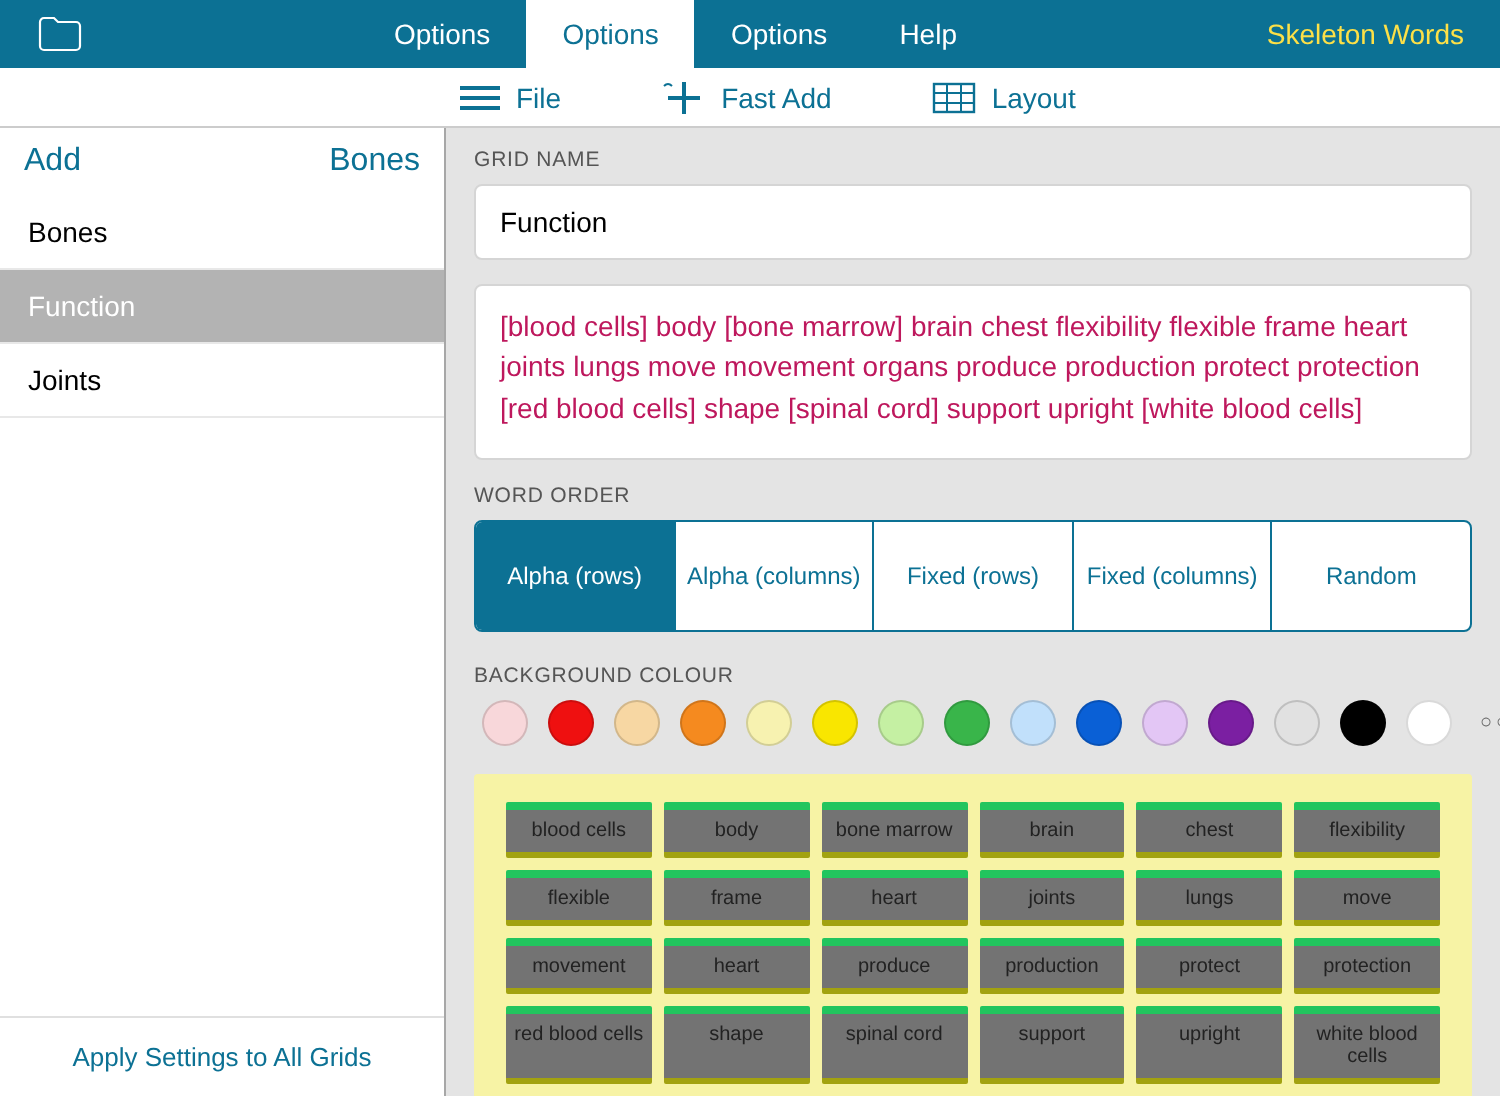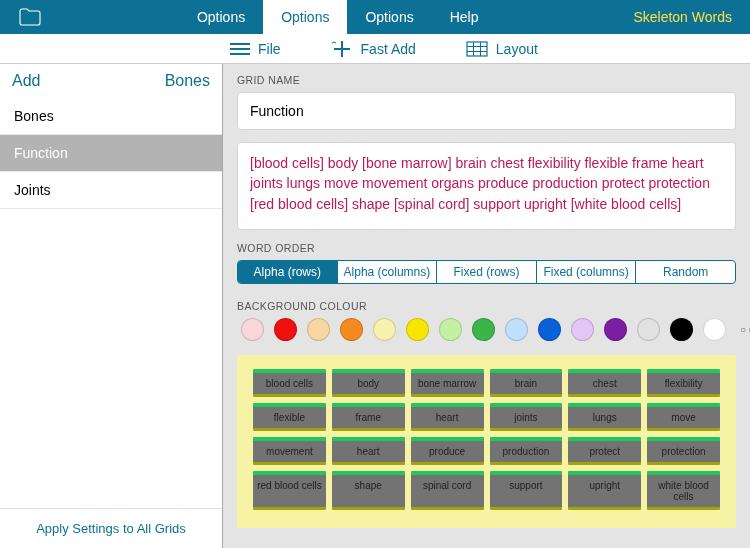--- a/index.html
+++ b/index.html
@@ -26,21 +26,21 @@
   .sidebar-fill { flex: 1; }
   .sidebar-footer { text-align: center; color: #0c7194; font-size: 13px; padding: 12px 0; border-top: 1px solid #e0e0e0; cursor:pointer; }
   
   .content { flex: 1; background: #e4e4e4; overflow-y: auto; padding: 10px 14px 0 14px; }
   .section-label { font-size: 10.5px; letter-spacing: 0.4px; color: #555; text-transform: uppercase; margin-bottom: 6px; font-weight: 500; }
   .white-box { background: #fff; border-radius: 4px; padding: 10px 12px; font-size: 14px; border:1px solid #d5d5d5; }
   .grid-name-box { margin-bottom: 12px; }
   .grid-content-box { min-height: 88px; margin-bottom: 12px; line-height: 1.45; color:#be185d; }
   
   .seg { display: flex; border: 1px solid #0c7194; border-radius: 4px; overflow: hidden; margin-bottom: 16px; background:#fff; }
-  .seg-item { flex: 1; text-align: center; padding: 4px 0; font-size: 12px; color: #0c7194; cursor: pointer; border-right: 1px solid #0c7194; }
+  .seg-item { flex: 1; text-align: center; padding: 20px 0; font-size: 12px; color: #0c7194; cursor: pointer; border-right: 1px solid #0c7194; }
   .seg-item:last-child { border-right: none; }
   .seg-item.active { background: #0c7194; color: #fff; }
   
   .colors { display: flex; align-items: center; gap: 10px; margin-bottom: 14px; padding-left:4px; }
   .swatch { width: 23px; height: 23px; border-radius: 50%; cursor: pointer; border: 1px solid rgba(0,0,0,0.15); flex-shrink:0; }
   .dots { letter-spacing: 2px; color: #666; font-size: 10px; margin-left: 4px; cursor:pointer; }
   
   .preview { background: #f7f3a5; padding: 14px 16px 18px; border-radius:2px; }
   .preview-grid { display: grid; grid-template-columns: repeat(6, 1fr); gap: 6px; }
   .cell { background: #737373; border-top: 4px solid #22c55e; border-bottom: 3px solid #a2a210; font-size: 10px; text-align: center; padding: 5px 2px; border-radius:1px; color:#222; }

